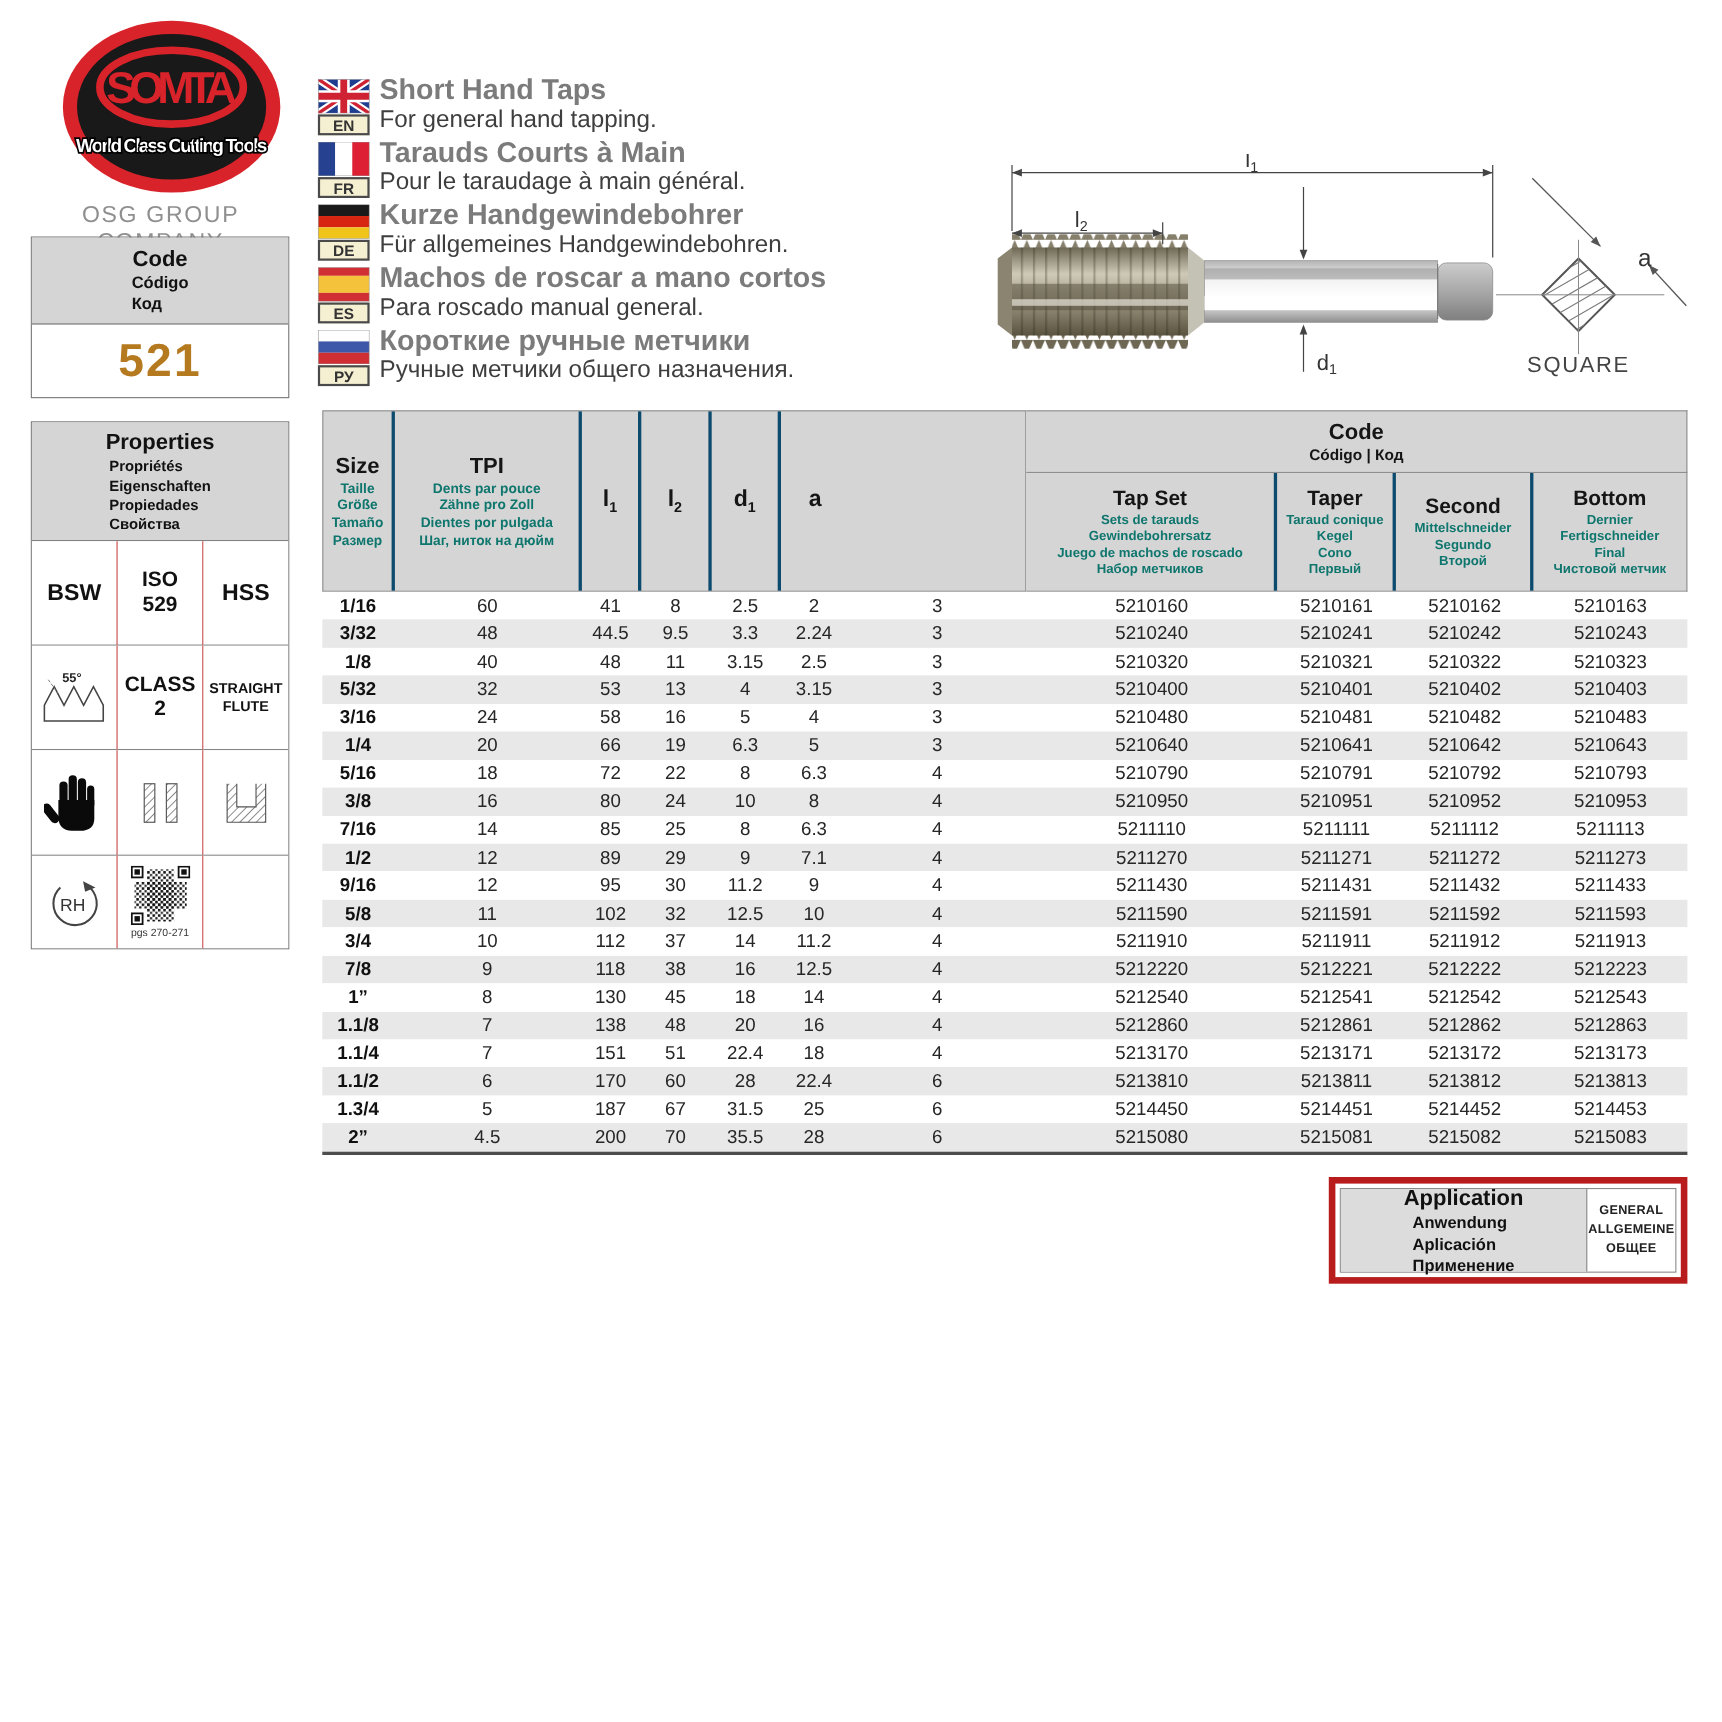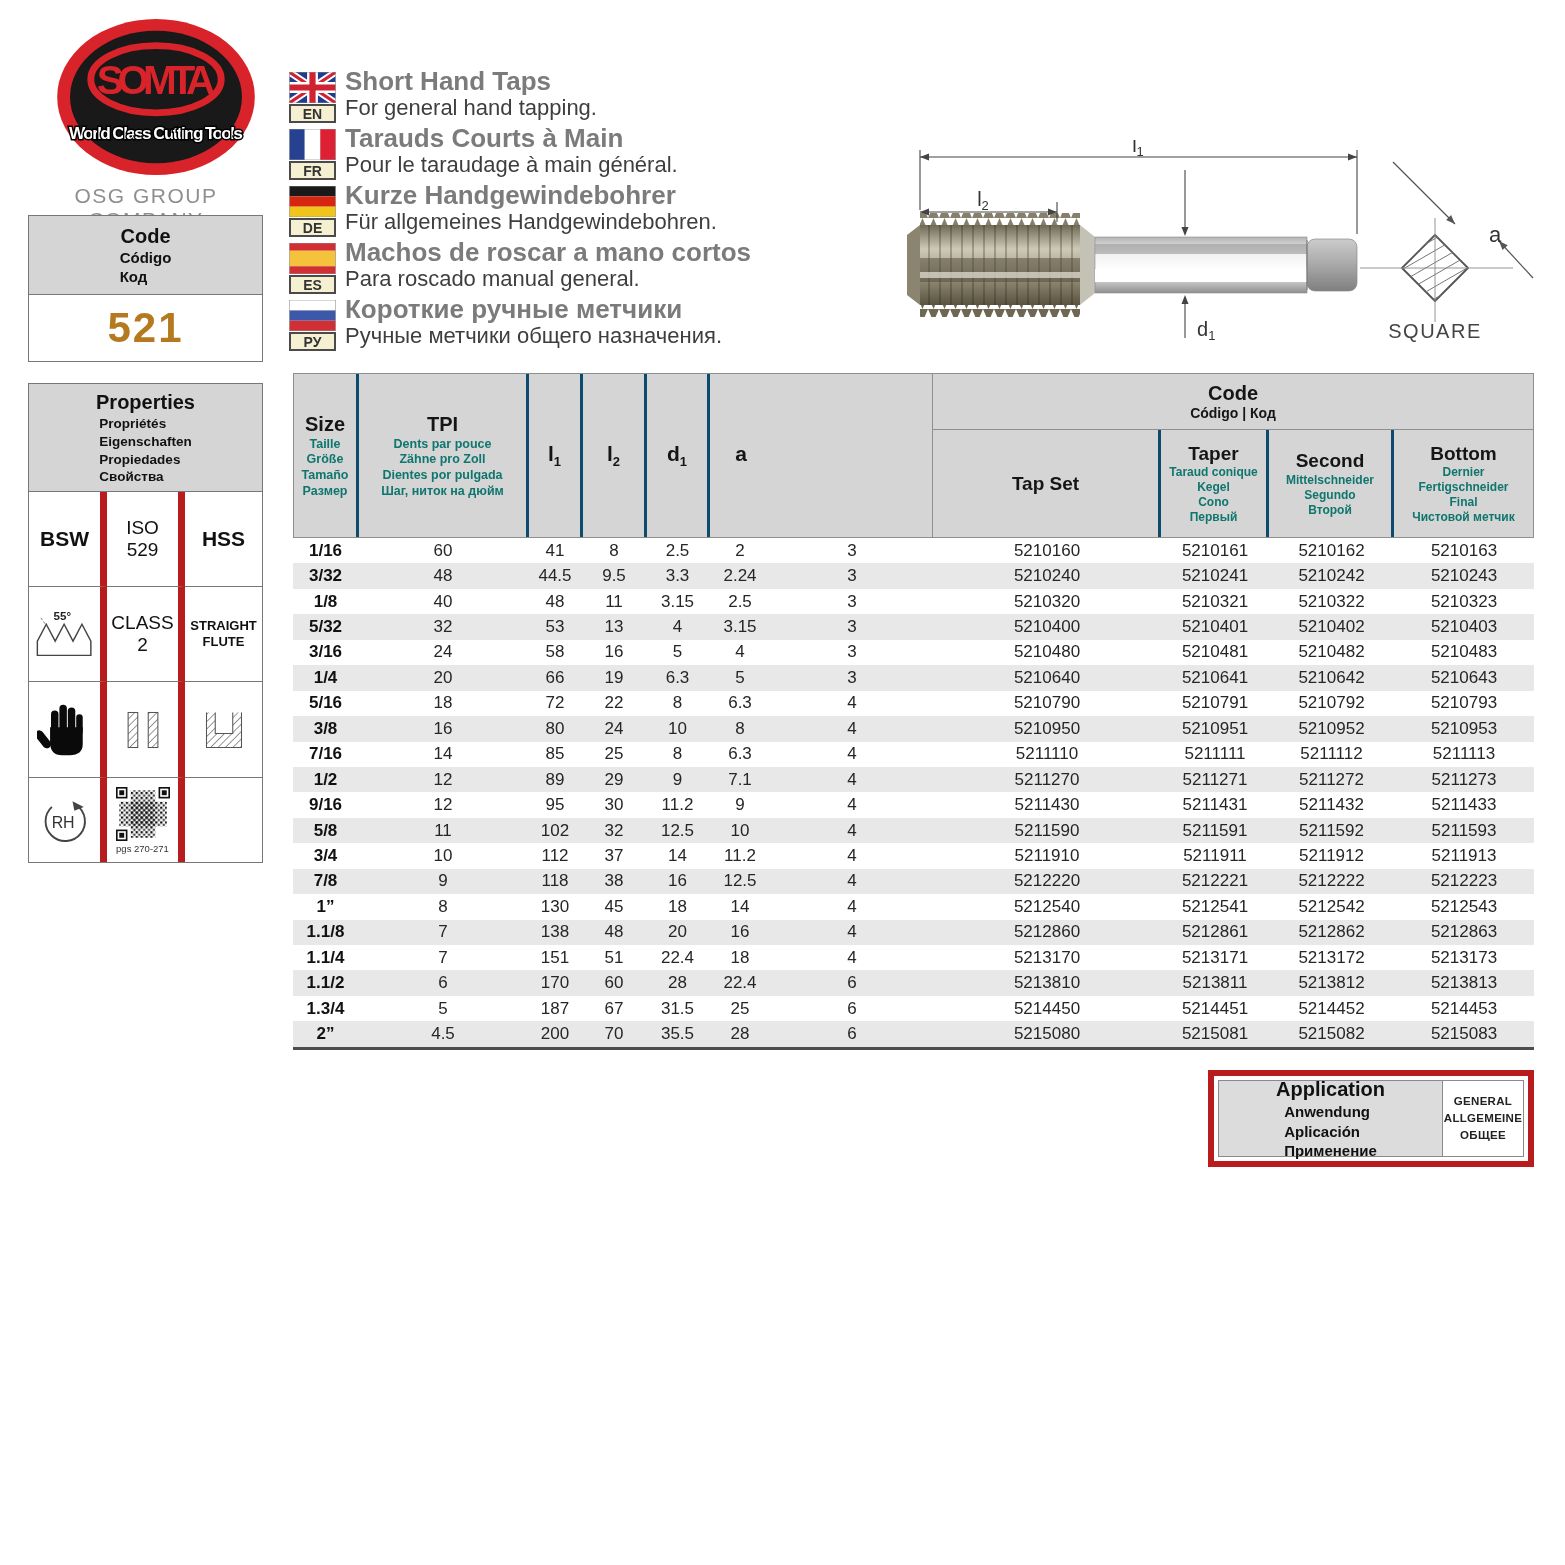--- a/index.html
+++ b/index.html
@@ -35,25 +35,25 @@
   
   .tapdraw{left:895px;top:140px;width:670px;height:230px;}
 
   
   .props{left:28px;top:383px;width:235px;height:480px;border:1px solid #777;box-sizing:border-box;
       display:grid;grid-template-columns:78px 78px 1fr;grid-template-rows:108px 95px 95px 96px 1fr;}
   .props .phead{grid-column:1/4;background:#d5d5d5;border-bottom:1px solid #777;
       display:flex;flex-direction:column;align-items:center;justify-content:center;line-height:1.3;}
   .props .phead .t1{font-size:20px;font-weight:bold;color:#111;}
   .props .phead .t2{font-size:13.5px;font-weight:bold;color:#111;}
-  .pcell{border-right:7px solid #b91c1c;border-bottom:1px solid #777;display:flex;flex-direction:column;
+  .pcell{border-right:1px solid #b91c1c;border-bottom:1px solid #777;display:flex;flex-direction:column;
       align-items:center;justify-content:center;text-align:center;background:#fff;}
   .pcell.last{border-right:none;} .pcell.bot{border-bottom:none;}
   .pc-lg{font-size:21px;font-weight:bold;color:#111;line-height:1.15;}
-  .pc-md{font-size:19px;font-weight:normal;color:#111;line-height:1.15;}
+  .pc-md{font-size:19px;font-weight:bold;color:#111;line-height:1.15;}
   .pc-sm{font-size:13px;font-weight:bold;color:#111;line-height:1.2;}
   .qrcap{font-size:9.5px;color:#333;margin-top:2px;}
 
   
   .thead-left{left:293px;top:373px;width:640px;height:165px;background:#d5d5d5;
       border:1px solid #8f8f8f;box-sizing:border-box;display:grid;
       grid-template-columns:65px 170px 54px 64px 63px 62px 1fr;}
   .hcell{border-right:3px solid #0c4a6e;display:flex;flex-direction:column;align-items:center;
       justify-content:center;text-align:center;line-height:1.25;}
   .hcell:last-child{border-right:none;}
@@ -397,20 +397,24 @@
   </div>
 
   <div class="abs code-top">
     <span class="ht">Code</span>
     <span class="hs">Código | Код</span>
   </div>
 
   <div class="abs code-sub">
     <div class="hcell">
       <span class="ht">Tap Set</span>
+      <span class="hs ml">Sets de tarauds
+Gewindebohrersatz
+Juego de machos de roscado
+Набор метчиков</span>
     </div>
     <div class="hcell">
       <span class="ht">Taper</span>
       <span class="hs ml">Taraud conique
 Kegel
 Cono
 Первый</span>
     </div>
     <div class="hcell">
       <span class="ht">Second</span>

